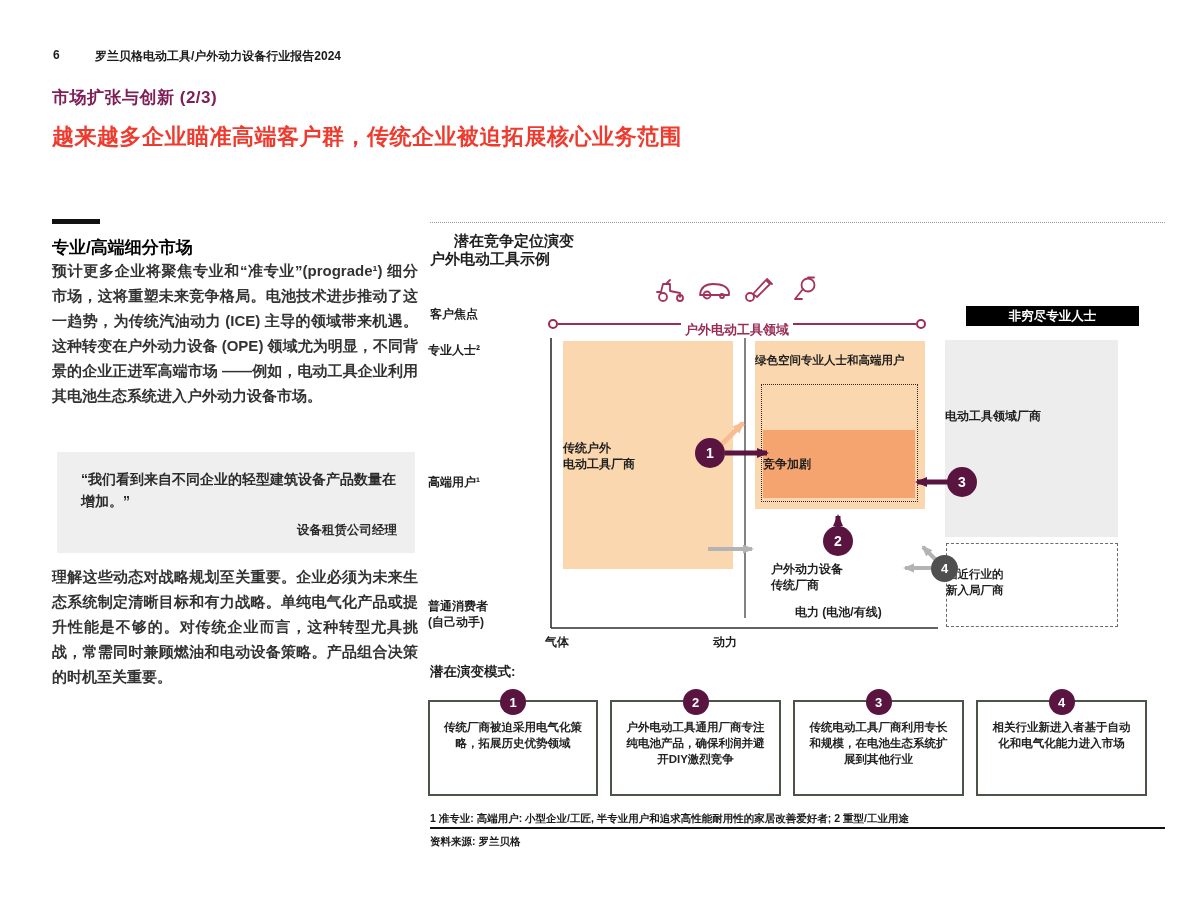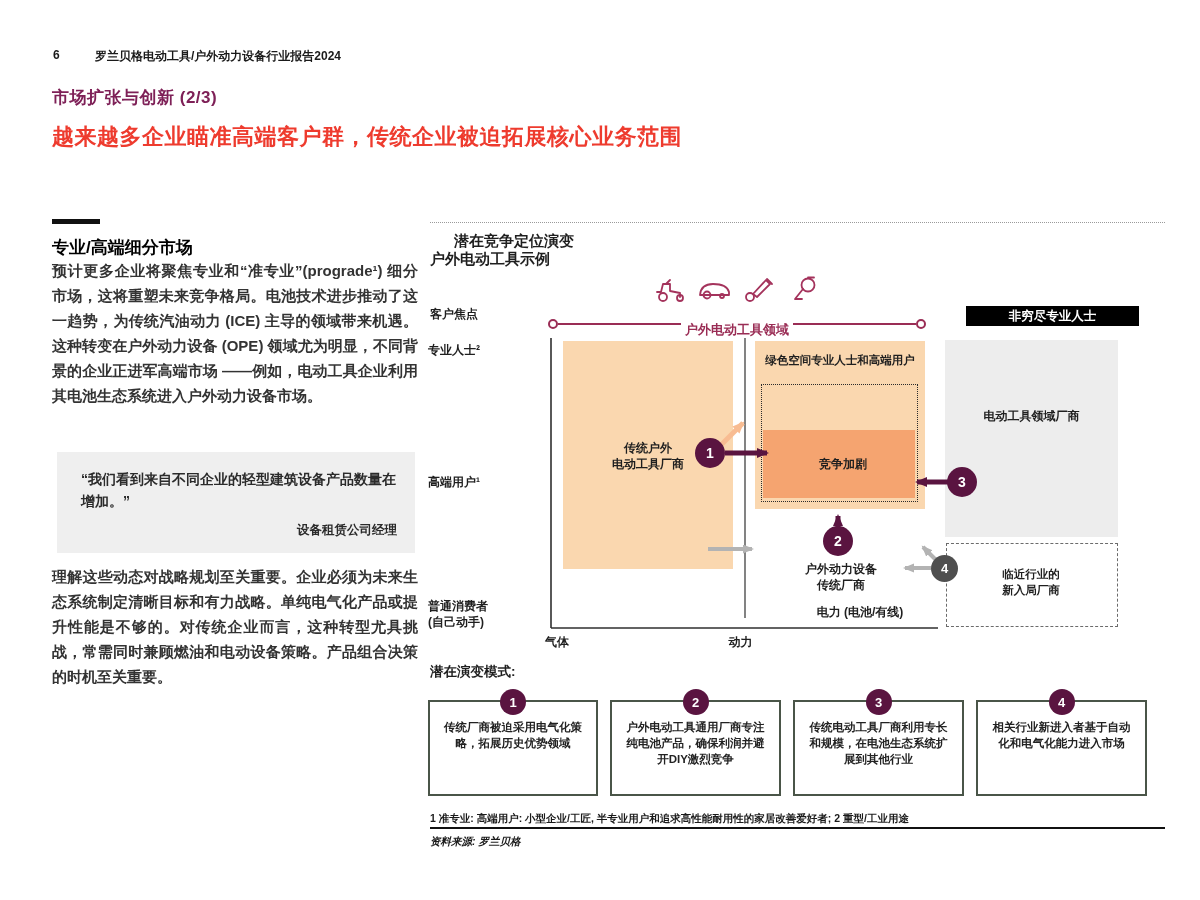--- a/index.html
+++ b/index.html
@@ -21,21 +21,21 @@
   .endpoint{width:6px;height:6px;border:2px solid #9A2D55;border-radius:50%;background:#fff;flex:none;}
   .bandline{height:2px;background:#9A2D55;flex:1;}
   .bandtext{color:#9A2D55;font-weight:bold;font-size:13px;white-space:nowrap;padding:0 4px;flex:none;margin-top:12px;}
   .blackbox{background:#000;color:#fff;font-size:12.5px;font-weight:bold;
             display:flex;align-items:center;justify-content:center;}
   .peachbox{background:#FAD7AF;}
   .graybox{background:#EDEDED;}
   .dottedbox{border:1.5px dotted #2b2b2b;}
   .orangebox{background:#F5A470;}
   .dashedbox{border:1.5px dashed #6b6b6b;background:#fff;}
-  .ctr{text-align:center;}
+  .ctr{}
   .mcirc{position:absolute;width:30px;height:30px;border-radius:50%;background:#5A1440;color:#fff;
          font-weight:bold;font-size:14px;display:flex;align-items:center;justify-content:center;}
   .mcirc.gray{background:#4F4F4F;width:27px;height:27px;font-size:13px;}
   .pbox{position:absolute;top:700px;height:92px;border:2px solid #4A5548;background:#fff;}
   .pnum{position:absolute;top:-13px;left:50%;transform:translateX(-50%);width:26px;height:26px;
         border-radius:50%;background:#5A1440;color:#fff;font-weight:bold;font-size:13px;
         display:flex;align-items:center;justify-content:center;}
   .ptext{margin-top:17px;padding:0 9px;font-size:11.5px;font-weight:bold;text-align:center;
          line-height:16px;color:#222;}
   .foot{font-size:10.5px;font-weight:bold;color:#1a1a1a;}
@@ -179,15 +179,15 @@
     <div class="pnum">3</div>
     <div class="ptext">传统电动工具厂商利用专长和规模，在电池生态系统扩展到其他行业</div>
   </div>
   <div class="pbox" style="left:976px;width:167px;">
     <div class="pnum">4</div>
     <div class="ptext">相关行业新进入者基于自动化和电气化能力进入市场</div>
   </div>
 
   <div class="abs foot" style="left:430px;top:812px;width:735px;">1 准专业: 高端用户: 小型企业/工匠, 半专业用户和追求高性能耐用性的家居改善爱好者; 2 重型/工业用途</div>
   <div class="abs footrule" style="left:430px;top:827px;width:735px;"></div>
-  <div class="abs foot" style="left:430px;top:835px;font-style:italic;">资料来源: 罗兰贝格</div>
+  <div class="abs foot" style="left:430px;top:835px;">资料来源: 罗兰贝格</div>
 
 </div>
 
 </body></html>

